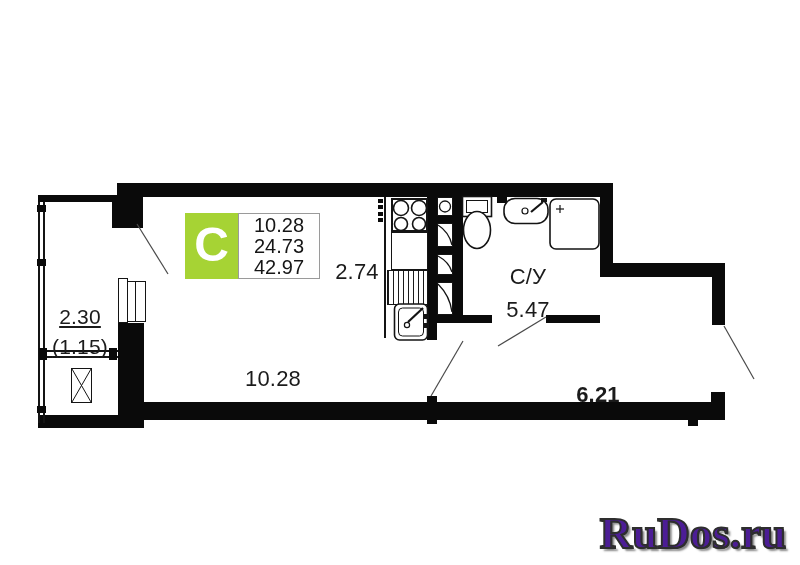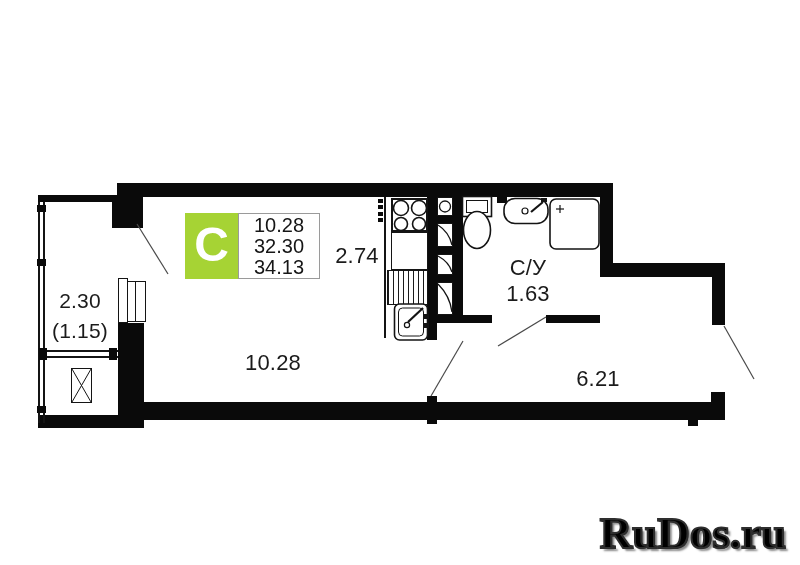--- a/index.html
+++ b/index.html
@@ -2,33 +2,33 @@
 <html><head>
 <meta charset="utf-8">
 <style>
   html,body{margin:0;padding:0;background:#fff;}
   .canvas{position:relative;width:800px;height:565px;background:#ffffff;overflow:hidden;
           font-family:"Liberation Sans",sans-serif;}
   .wall{position:absolute;background:#0a0a0a;}
   .thinbox{position:absolute;background:#fff;border:1px solid #141414;box-sizing:border-box;}
   .lbl{position:absolute;color:#1b1b1b;font-size:22px;white-space:nowrap;
        transform:translateX(-50%);letter-spacing:0.2px;}
-  .lbl-sm{font-size:21px;}
+  .lbl-sm{font-size:21px;text-decoration:underline;}
   svg.overlay{position:absolute;left:0;top:0;z-index:3;}
-  .zwall{z-index:2;} .zfix{z-index:3;} .ztxt{z-index:4;}
+  .zwall{z-index:2;} .zfix{z-index:3;} .ztxt{z-index:4;margin-top:16px;}
   .badge-letter{position:absolute;left:185px;top:213px;width:53px;height:66px;
        background:#a6d334;color:#ffffff;font-weight:bold;font-size:48px;line-height:64px;
        text-align:center;z-index:4;}
   .badge-values{position:absolute;left:238px;top:213px;width:82px;height:66px;
        background:#fff;border:1px solid #9a9a9a;box-sizing:border-box;z-index:4;
        font-size:20px;line-height:21px;text-align:center;color:#161616;padding-top:1px;}
   .stripes{background:repeating-linear-gradient(90deg,#1a1a1a 0 1px,#ffffff 1px 5px);}
   .watermark{position:absolute;right:14px;bottom:6px;z-index:6;
        font-family:"Liberation Serif",serif;font-weight:bold;font-size:45px;
-       color:#000000;-webkit-text-stroke:2px #2e2e2e;
+       color:#4c1d95;-webkit-text-stroke:2px #2e2e2e;
        text-shadow:3px 3px 2px rgba(40,40,40,0.55),1px 1px 0 #3a3a3a;}
 </style>
 </head>
 <body>
 
 <div class="canvas">
 
   <div class="wall zwall" style="left:117px;top:183px;width:496px;height:14px;"></div>
   <div class="wall zwall" style="left:112px;top:197px;width:31px;height:31px;"></div>
   <div class="wall zwall" style="left:38px;top:195px;width:79px;height:7px;"></div>
@@ -130,27 +130,27 @@
       <line x1="137" y1="224" x2="168" y2="274"></line>
       <line x1="546" y1="317" x2="498" y2="346"></line>
       <line x1="463" y1="341" x2="431" y2="396"></line>
       <line x1="724" y1="326" x2="754" y2="379"></line>
     </g>
   </svg>
 
   <div class="badge-letter">С</div>
   <div class="badge-values">
     <div>10.28</div>
-    <div>32.30</div>
-    <div>34.13</div>
+    <div>24.73</div>
+    <div>42.97</div>
   </div>
 
   <div class="lbl ztxt" style="left:357px;top:243px;">2.74</div>
   <div class="lbl ztxt" style="left:273px;top:350px;">10.28</div>
-  <div class="lbl ztxt" style="left:528px;top:255px;">С/У</div>
-  <div class="lbl ztxt" style="left:528px;top:281px;">1.63</div>
-  <div class="lbl ztxt" style="left:598px;top:366px;">6.21</div>
+  <div class="lbl ztxt" style="left:528px;top:248px;">С/У</div>
+  <div class="lbl ztxt" style="left:528px;top:281px;">5.47</div>
+  <div class="lbl ztxt" style="left:598px;top:366px;font-weight:bold;">6.21</div>
   <div class="lbl lbl-sm ztxt" style="left:80px;top:289px;">2.30</div>
   <div class="lbl lbl-sm ztxt" style="left:80px;top:319px;">(1.15)</div>
 
   <div class="watermark">RuDos.ru</div>
 
 </div>
 
 </body></html>

